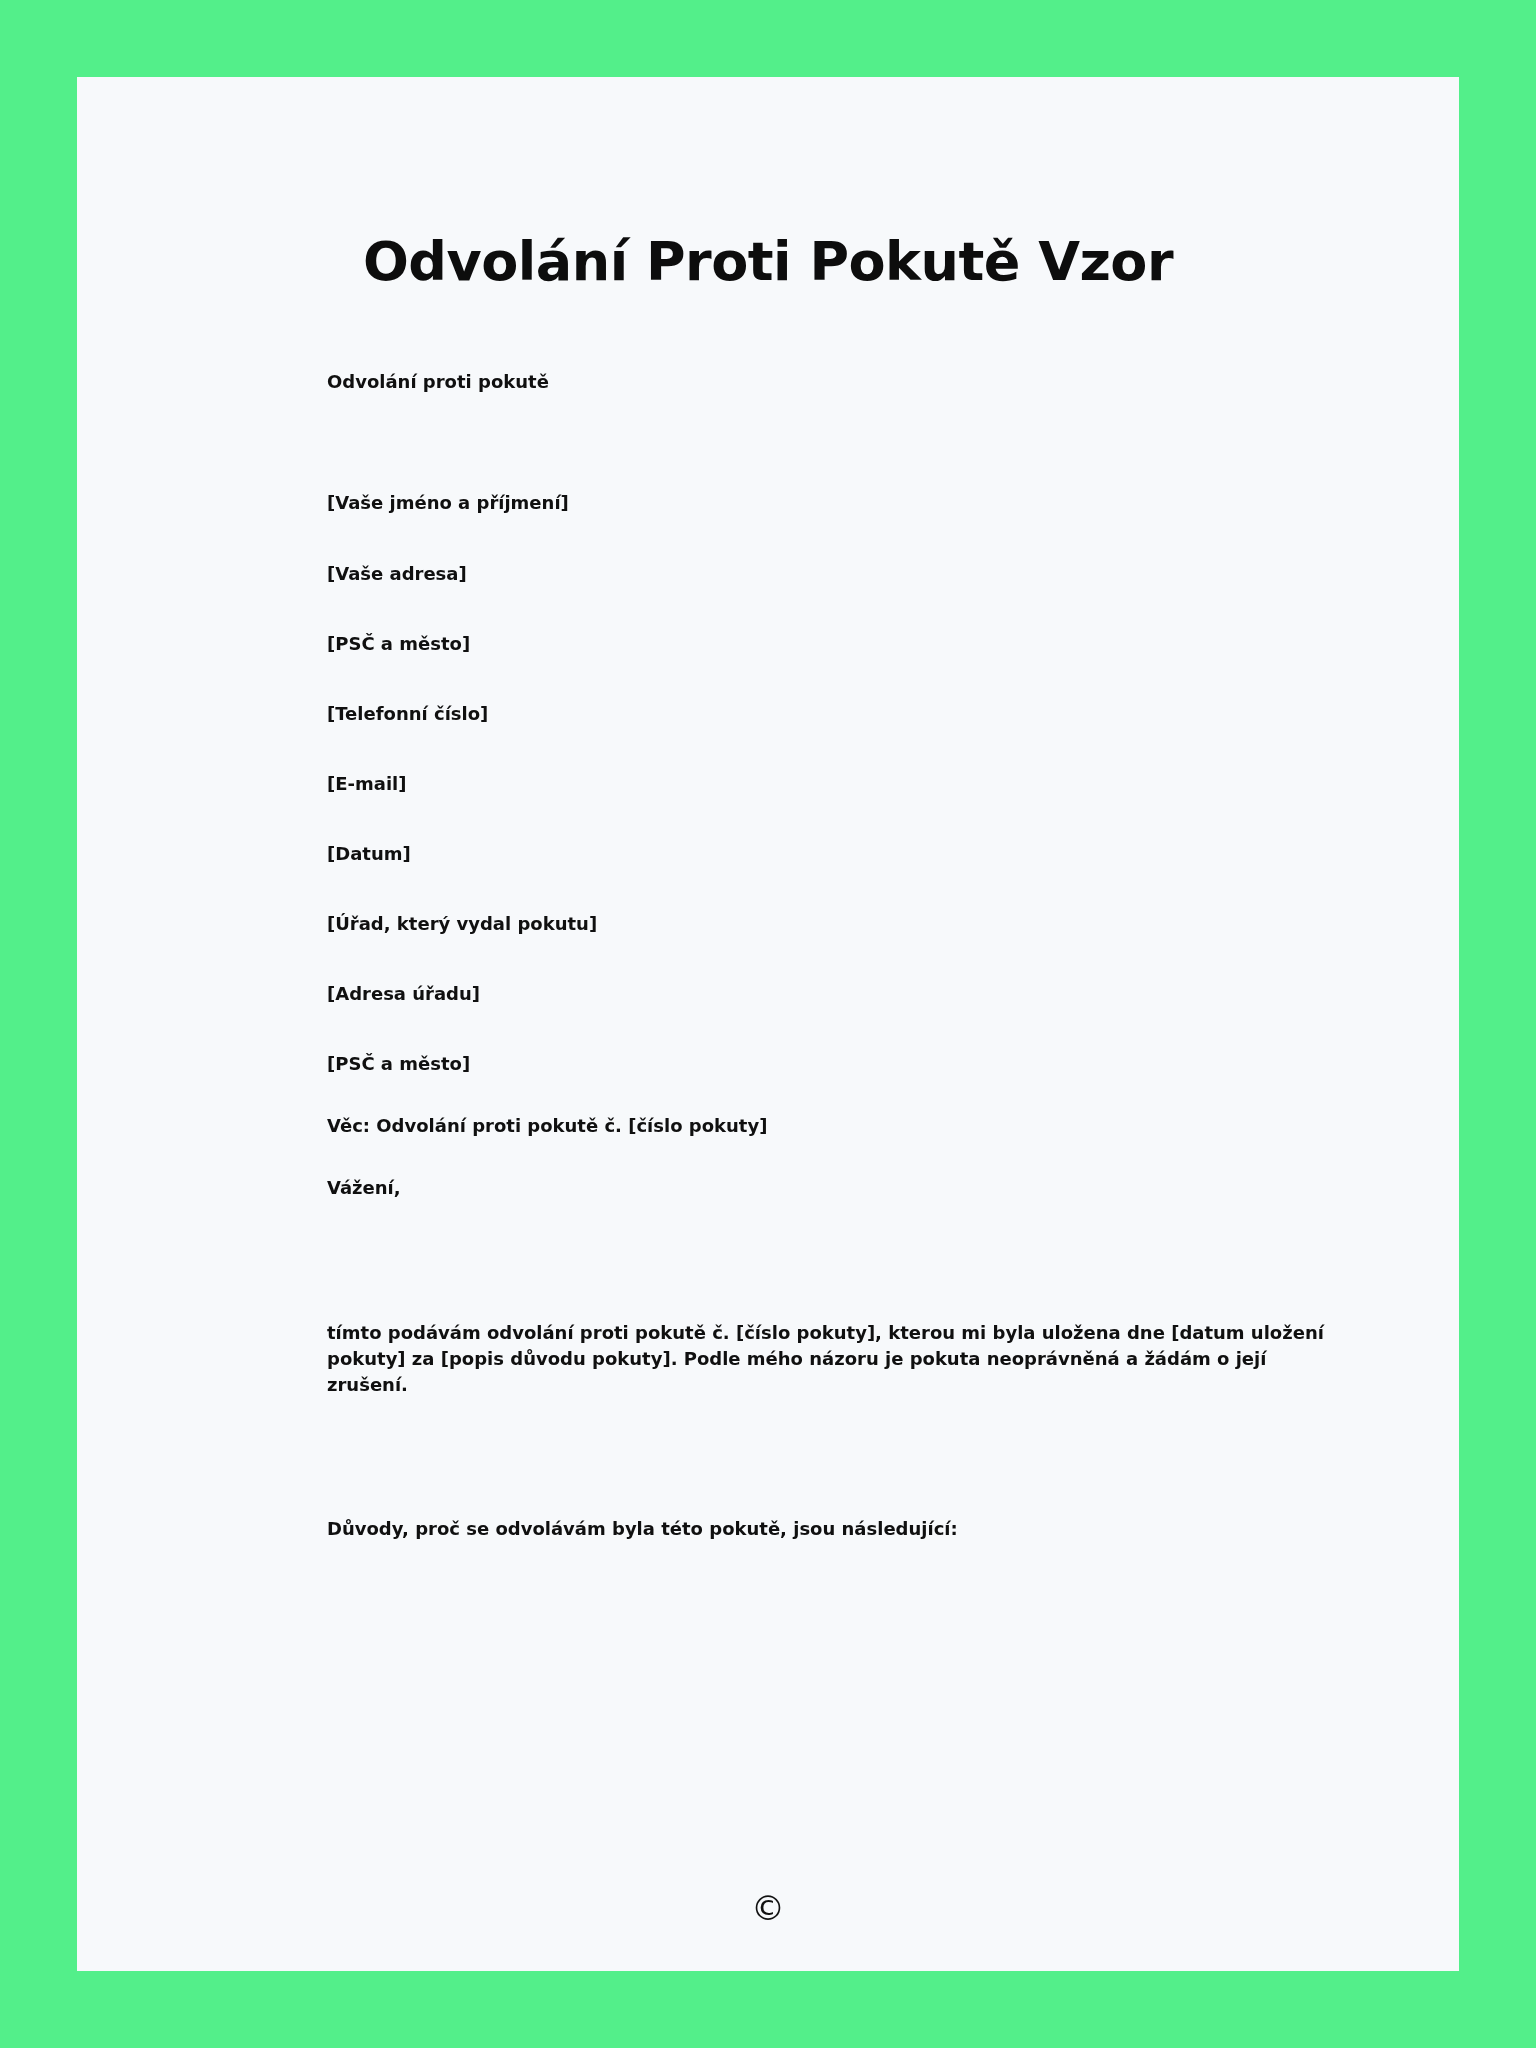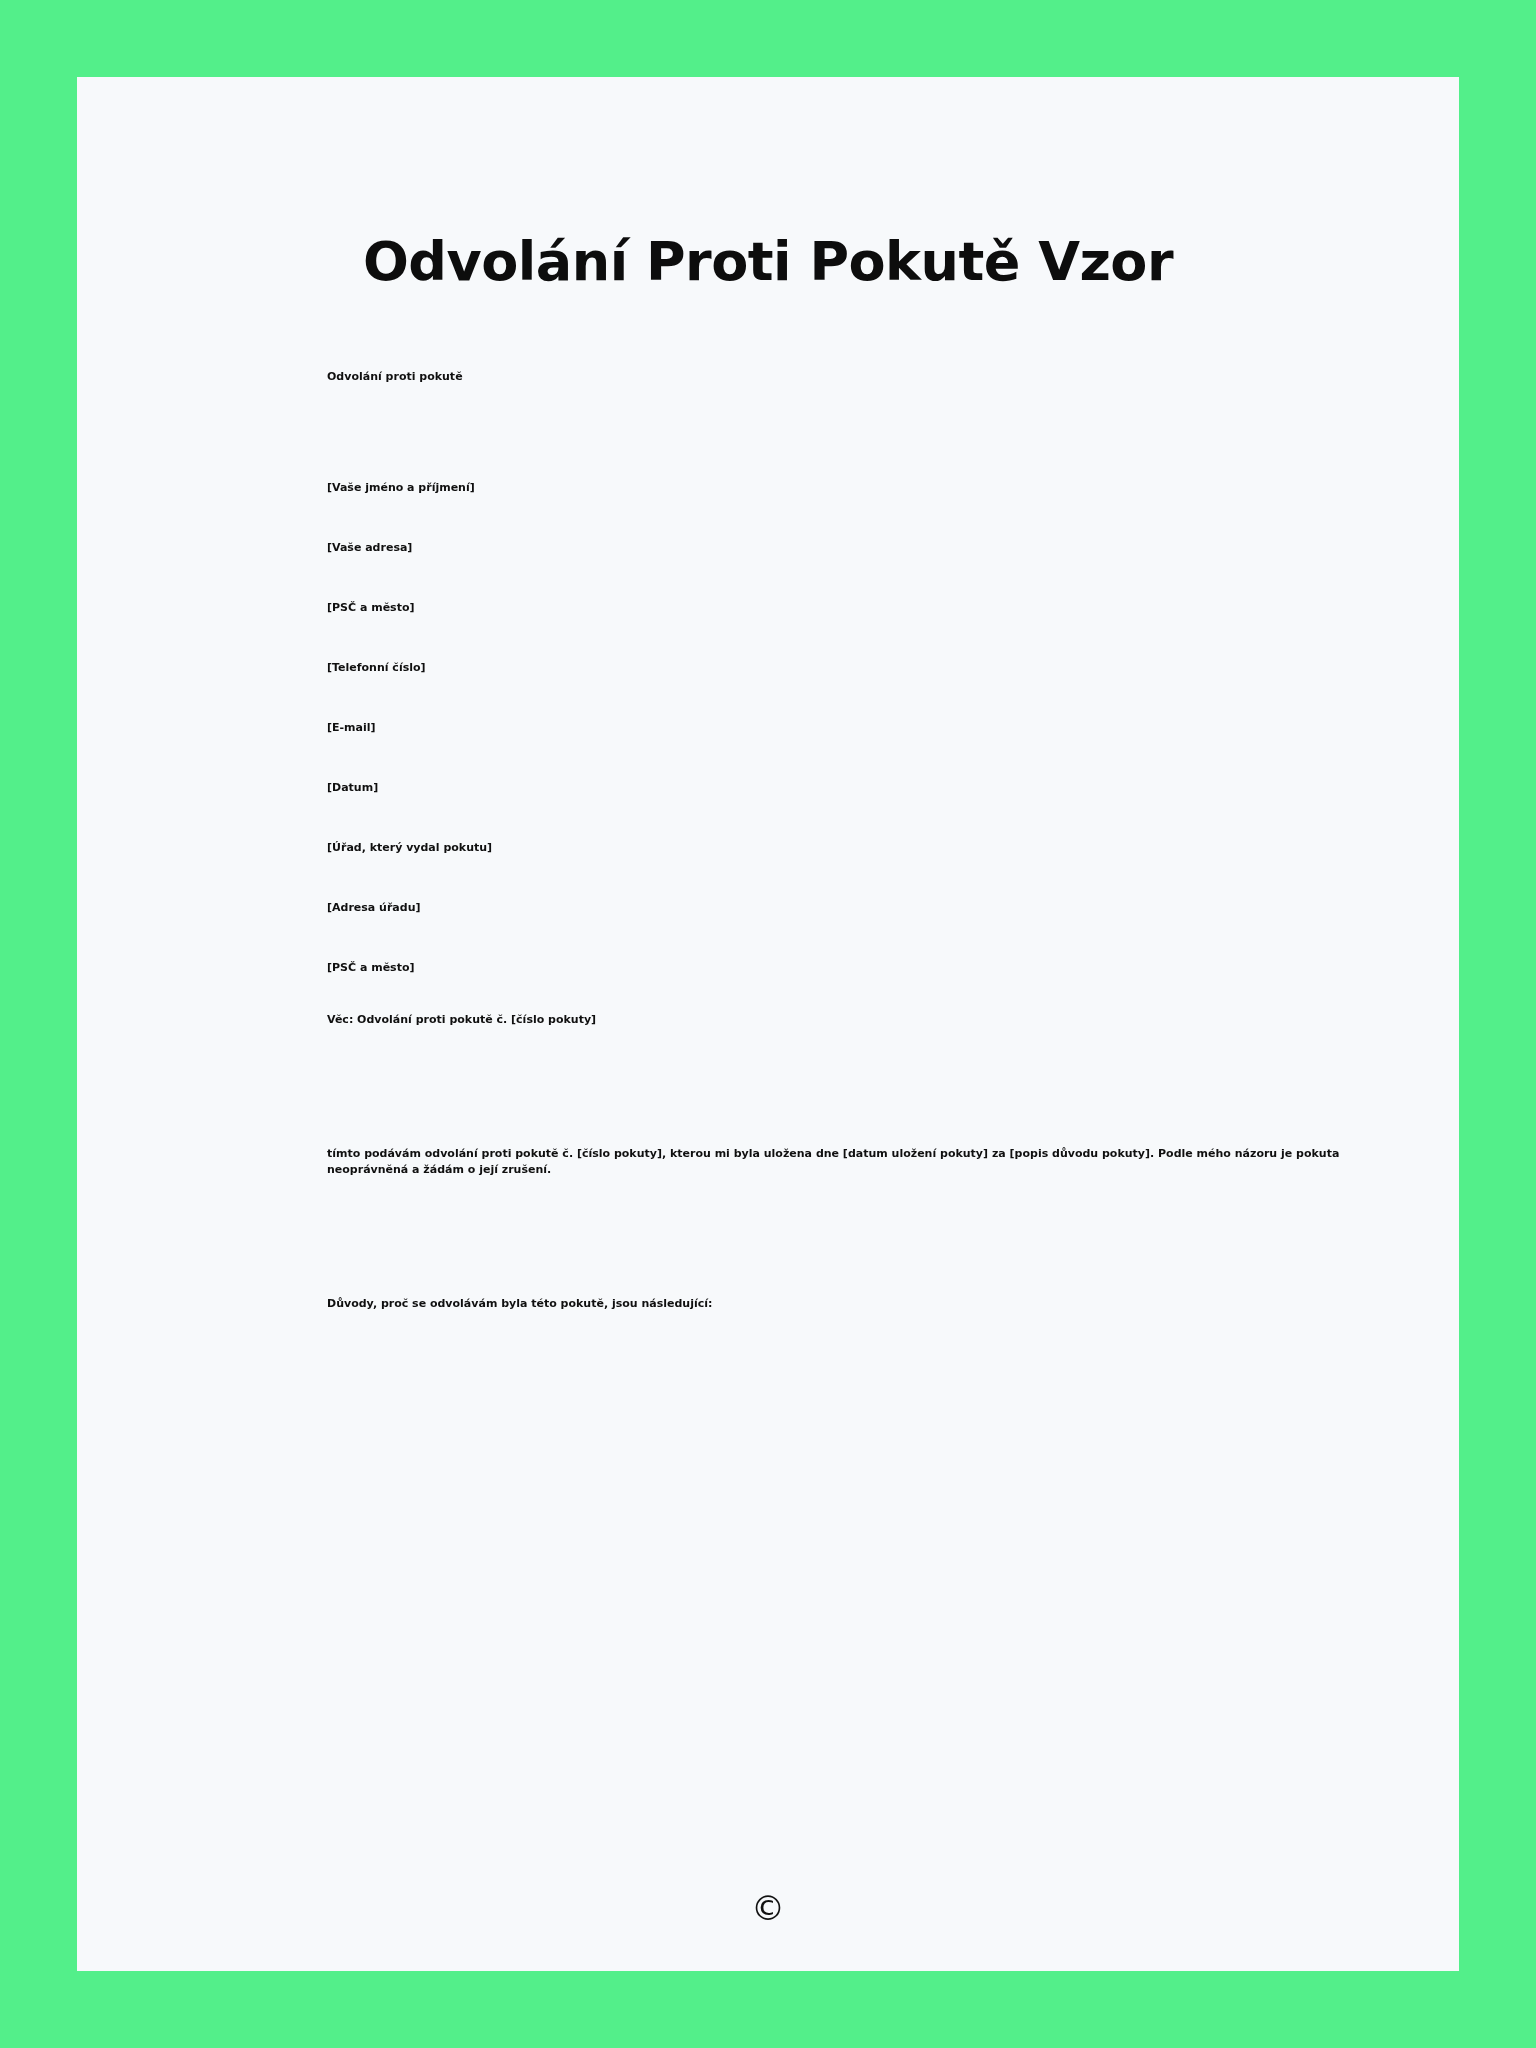--- a/index.html
+++ b/index.html
@@ -34,21 +34,21 @@
     padding: 155px 40px 0 40px;
     white-space: nowrap;
   }
   .body-area {
     padding: 0 0 0 250px;
     margin-top: 78px;
   }
   .para {
     font-family: "DejaVu Sans", sans-serif;
     font-weight: bold;
-    font-size: 11px;
+    font-size: 18px;
     line-height: 1.45;
     color: #101010;
     max-width: 1025px;
   }
   .gap-xl { margin-top: 95px; }
   .gap-lg { margin-top: 118px; }
   .gap-md { margin-top: 44px; }
   .gap-sm { margin-top: 36px; }
   .footer {
     position: absolute;
@@ -84,20 +84,21 @@
     <div class="para gap-md">[E-mail]</div>
 
     <div class="para gap-md">[Datum]</div>
 
     <div class="para gap-md">[Úřad, který vydal pokutu]</div>
     <div class="para gap-md">[Adresa úřadu]</div>
     <div class="para gap-md">[PSČ a město]</div>
 
     <div class="para gap-sm">Věc: Odvolání proti pokutě č. [číslo pokuty]</div>
 
+    <div class="para gap-sm">Vážení,</div>
 
     <div class="para gap-lg">tímto podávám odvolání proti pokutě č. [číslo pokuty], kterou mi byla uložena dne [datum uložení pokuty] za [popis důvodu pokuty]. Podle mého názoru je pokuta neoprávněná a žádám o její zrušení.</div>
 
     <div class="para gap-lg">Důvody, proč se odvolávám byla této pokutě, jsou následující:</div>
 
   </div>
 
   <div class="footer">
     <span class="copyright-mark">©</span>
   </div>

